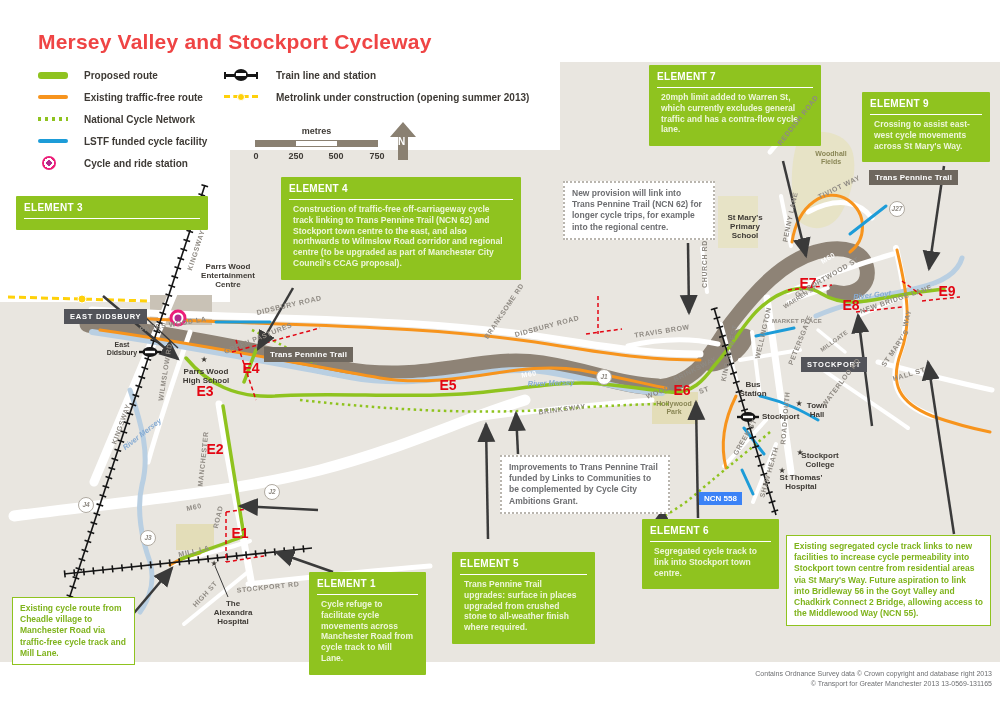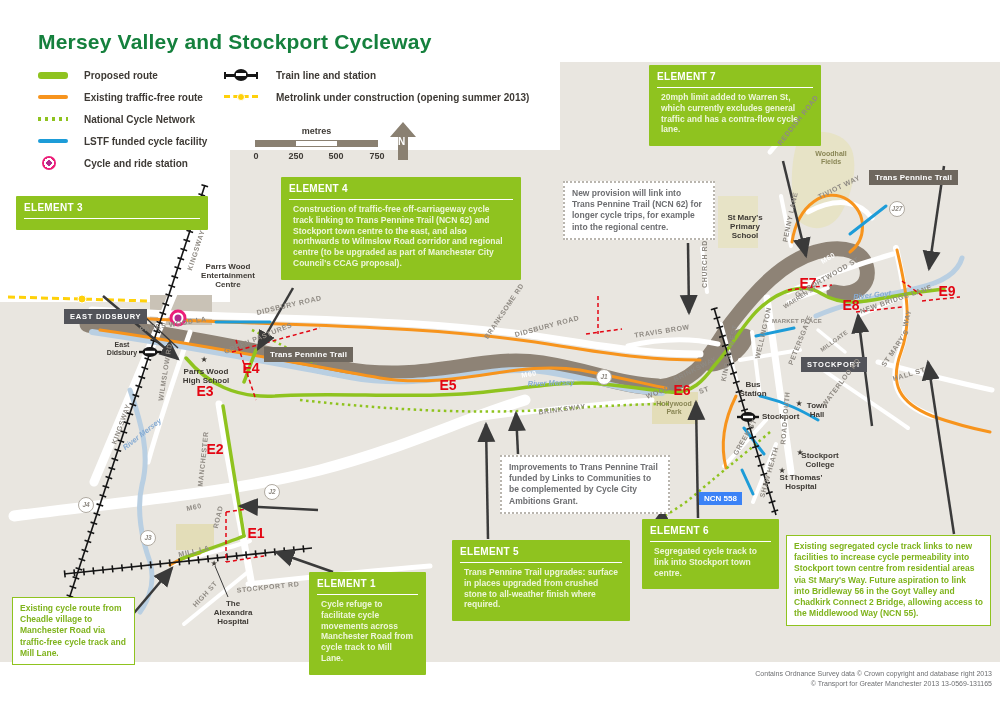--- a/index.html
+++ b/index.html
@@ -1,21 +1,21 @@
 <!DOCTYPE html>
 <html><head>
 <meta charset="utf-8">
 <style>
   html,body{margin:0;padding:0;background:#fff;}
   #stage{position:relative;width:1000px;height:707px;background:#fff;overflow:hidden;
          font-family:"Liberation Sans",sans-serif;-webkit-font-smoothing:antialiased;}
   #stage *{box-sizing:border-box;}
   svg{position:absolute;left:0;top:0;}
 
-  .title{position:absolute;left:38px;top:30px;font-size:21px;font-weight:700;color:#15803d;letter-spacing:.2px;}
+  .title{position:absolute;left:38px;top:30px;font-size:21px;font-weight:700;color:#ef4444;letter-spacing:.2px;}
 
   
   .legend{position:absolute;left:38px;top:64px;}
   .lrow{display:flex;align-items:center;height:22px;}
   .lsw{width:32px;display:flex;align-items:center;justify-content:flex-start;margin-right:14px;position:relative;}
   .lbl{font-size:10px;font-weight:700;color:#3e3a35;}
   .sw-proposed{width:30px;height:7px;background:#8fc31f;border-radius:3px;}
   .sw-existing{width:30px;height:4.5px;background:#f7941d;border-radius:2px;}
   .sw-ncn{width:30px;height:4.5px;background:repeating-linear-gradient(90deg,#8fc31f 0 3.5px,transparent 3.5px 7px);}
   .sw-lstf{width:30px;height:4.5px;background:#1d9cd8;border-radius:2px;}
@@ -303,45 +303,49 @@
     <h3>ELEMENT 3</h3>
   </div>
   <div class="callout" style="left:281px;top:177px;width:240px">
     <h3>ELEMENT 4</h3>
     <p>Construction of traffic-free off-carriageway cycle track linking to Trans Pennine Trail (NCN 62) and Stockport town centre to the east, and also northwards to Wilmslow Road corridor and regional centre (to be upgraded as part of Manchester City Council's CCAG proposal).</p>
   </div>
   <div class="callout" style="left:649px;top:65px;width:172px">
     <h3>ELEMENT 7</h3>
     <p>20mph limit added to Warren St, which currently excludes general traffic and has a contra-flow cycle lane.</p>
   </div>
+  <div class="callout" style="left:862px;top:92px;width:128px">
+    <h3>ELEMENT 9</h3>
+    <p>Crossing to assist east-west cycle movements across St Mary's Way.</p>
+  </div>
   <div class="callout" style="left:309px;top:572px;width:117px">
     <h3>ELEMENT 1</h3>
     <p>Cycle refuge to facilitate cycle movements across Manchester Road from cycle track to Mill Lane.</p>
   </div>
-  <div class="callout" style="left:452px;top:540px;width:178px">
+  <div class="callout" style="left:452px;top:552px;width:143px">
     <h3>ELEMENT 5</h3>
     <p>Trans Pennine Trail upgrades: surface in places upgraded from crushed stone to all-weather finish where required.</p>
   </div>
   <div class="callout" style="left:642px;top:519px;width:137px">
     <h3>ELEMENT 6</h3>
     <p>Segregated cycle track to link into Stockport town centre.</p>
   </div>
 
   <div class="note-gray" style="left:563px;top:181px;width:152px">New provision will link into Trans Pennine Trail (NCN 62) for longer cycle trips, for example into the regional centre.</div>
   <div class="note-gray" style="left:500px;top:455px;width:170px">Improvements to Trans Pennine Trail funded by Links to Communities to be complemented by Cycle City Ambitions Grant.</div>
   <div class="note-green" style="left:12px;top:597px;width:123px">Existing cycle route from Cheadle village to Manchester Road via traffic-free cycle track and Mill Lane.</div>
   <div class="note-green" style="left:786px;top:535px;width:205px">Existing segregated cycle track links to new facilities to increase cycle permeability into Stockport town centre from residential areas via St Mary's Way. Future aspiration to link into Bridleway 56 in the Goyt Valley and Chadkirk Connect 2 Bridge, allowing access to the Middlewood Way (NCN 55).</div>
 
   <div class="darklabel" style="left:64px;top:309px">EAST DIDSBURY</div>
   <div class="darklabel" style="left:801px;top:357px">STOCKPORT</div>
   <div class="darklabel tpt" style="left:264px;top:347px">Trans Pennine Trail</div>
   <div class="darklabel tpt" style="left:869px;top:170px">Trans Pennine Trail</div>
   <div class="ncnlabel" style="left:699px;top:492px">NCN 558</div>
 
-  <span class="marker" style="left:256px;top:533px">E1</span>
+  <span class="marker" style="left:240px;top:533px">E1</span>
   <span class="marker" style="left:215px;top:449px">E2</span>
   <span class="marker" style="left:205px;top:391px">E3</span>
   <span class="marker" style="left:251px;top:368px">E4</span>
   <span class="marker" style="left:448px;top:385px">E5</span>
   <span class="marker" style="left:682px;top:390px">E6</span>
   <span class="marker" style="left:808px;top:283px">E7</span>
   <span class="marker" style="left:851px;top:305px">E8</span>
   <span class="marker" style="left:947px;top:291px">E9</span>
 
   <span class="jcn" style="left:86px;top:505px">J4</span>

